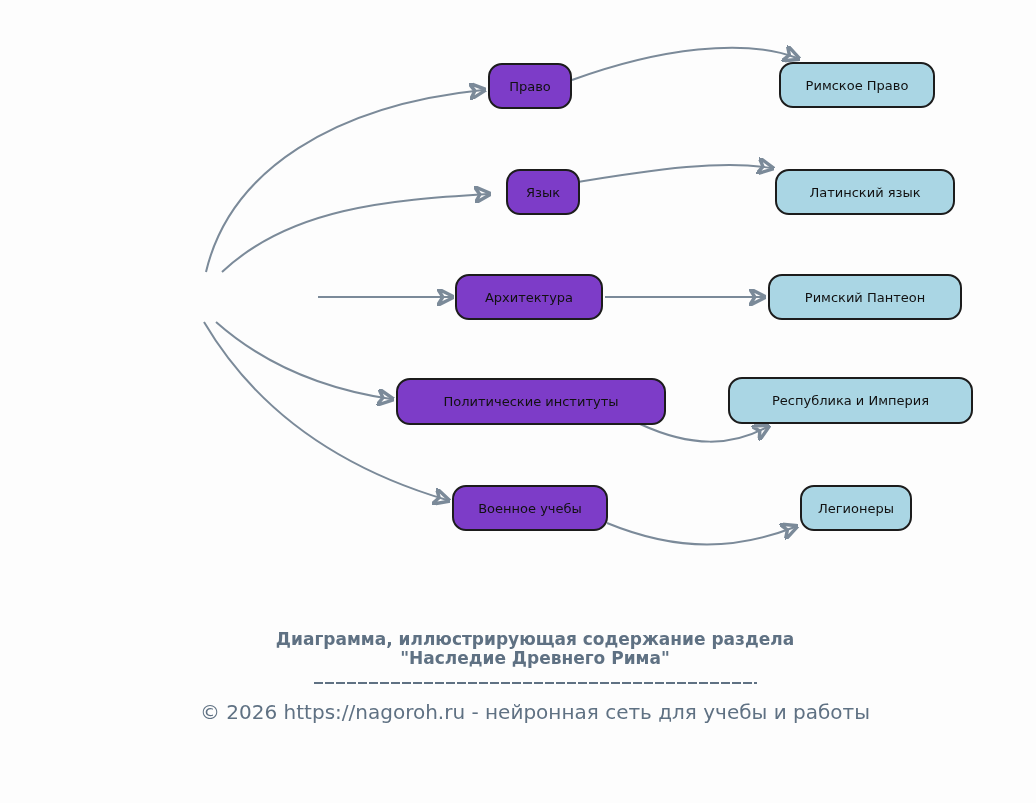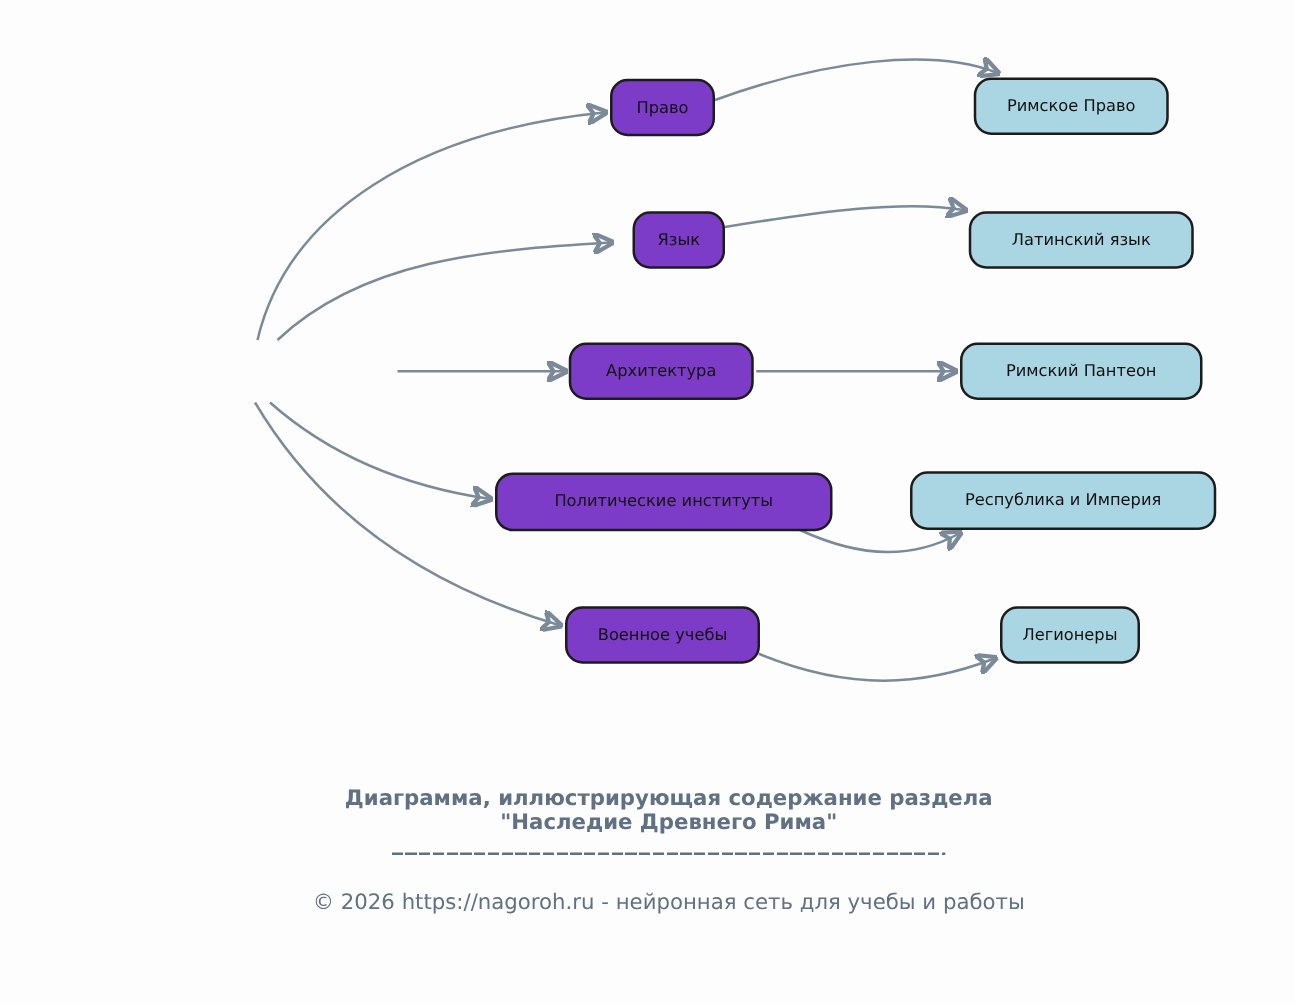--- a/index.html
+++ b/index.html
@@ -22,21 +22,21 @@
   .node.ex{background:var(--example-fill,#aad6e4);}
   .footer{
     position:absolute;left:535px;top:630px;transform:translateX(-50%);
     text-align:center;color:var(--caption-text,#5f7183);
   }
   .footer .t{font-weight:bold;font-size:17px;line-height:19px;white-space:nowrap;}
   .footer .divider{
     width:443px;height:2px;margin:14px auto 0;
     background:repeating-linear-gradient(90deg,var(--caption-text,#5f7183) 0 9px,transparent 9px 11px);
   }
-  .footer .copyright{margin-top:28px;font-size:17px;white-space:nowrap;}
+  .footer .copyright{margin-top:16px;font-size:20px;white-space:nowrap;}
 </style>
 </head>
 <body>
 
 <div class="stage">
 
   <svg class="edges" viewBox="0 0 1036 803" xmlns="http://www.w3.org/2000/svg">
     <defs>
       <marker id="arrow" viewBox="0 0 10 10" refX="8" refY="5" markerWidth="8.5" markerHeight="8.5" orient="auto">
         <path class="arrowhead" d="M0,0 L10,5 L0,10 L3.2,5 Z"></path>

